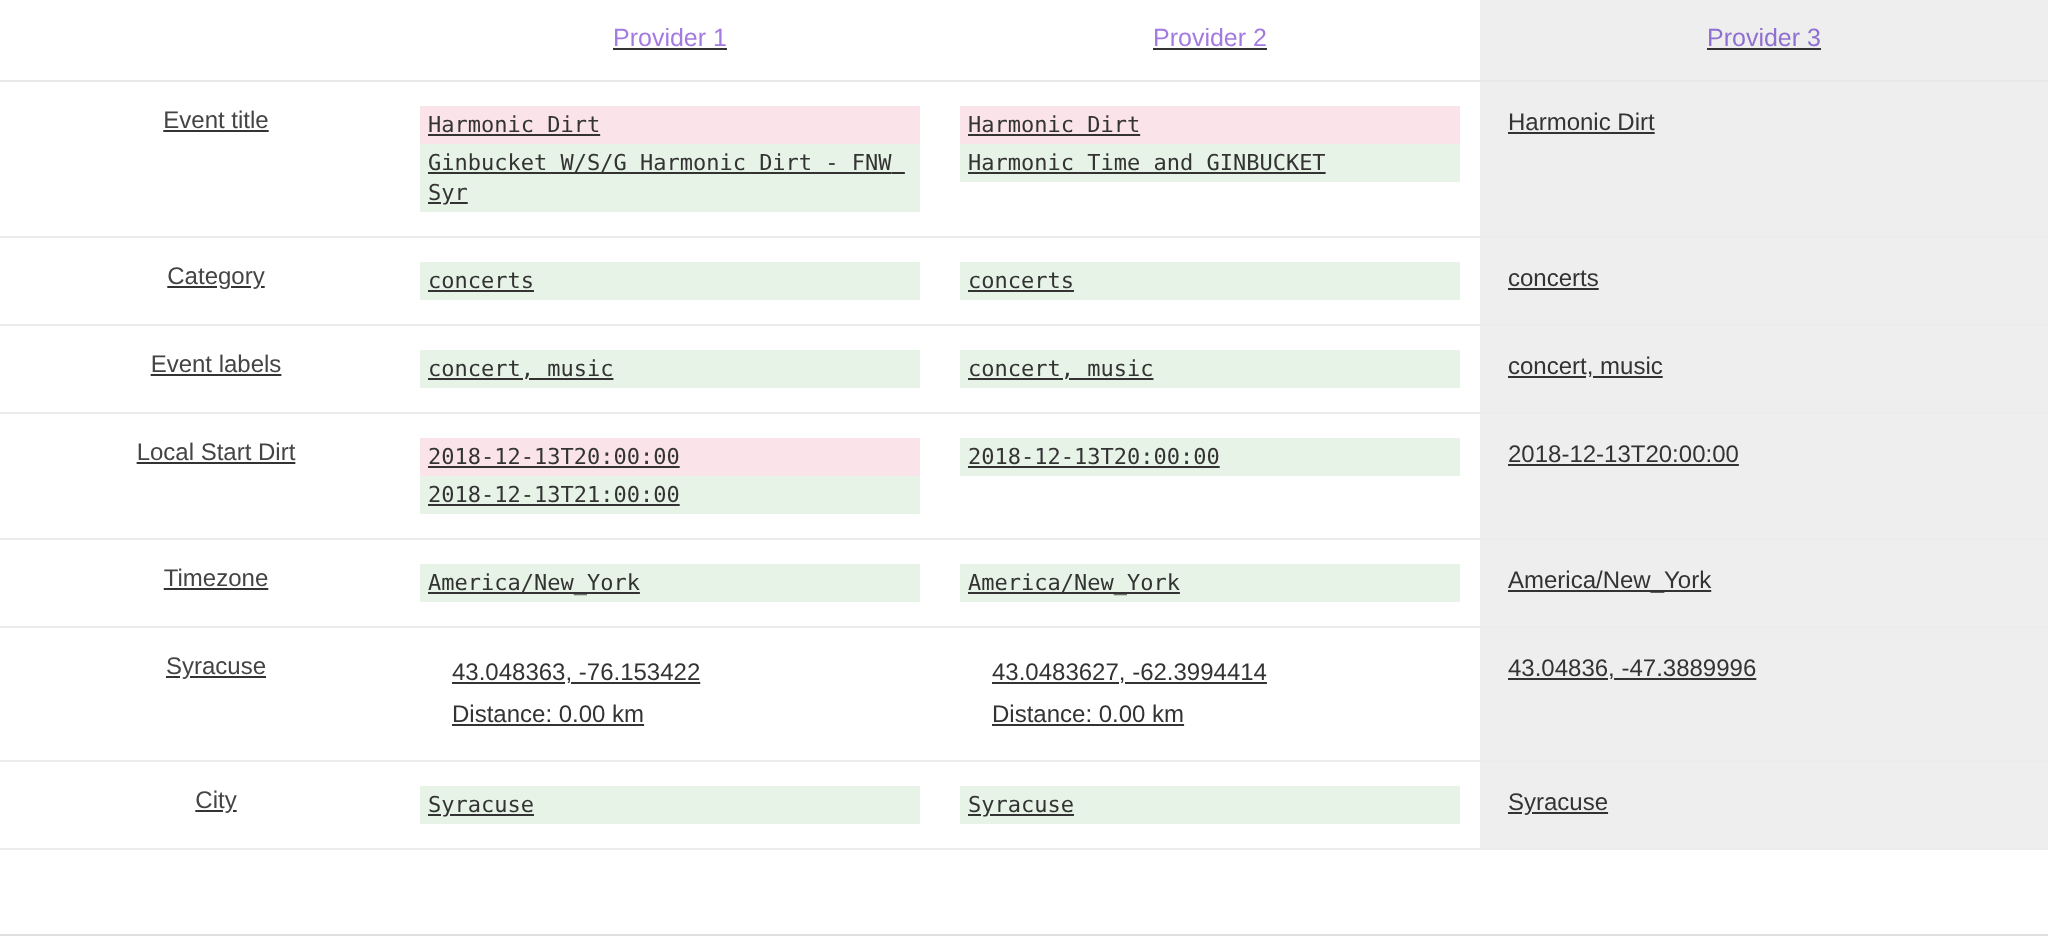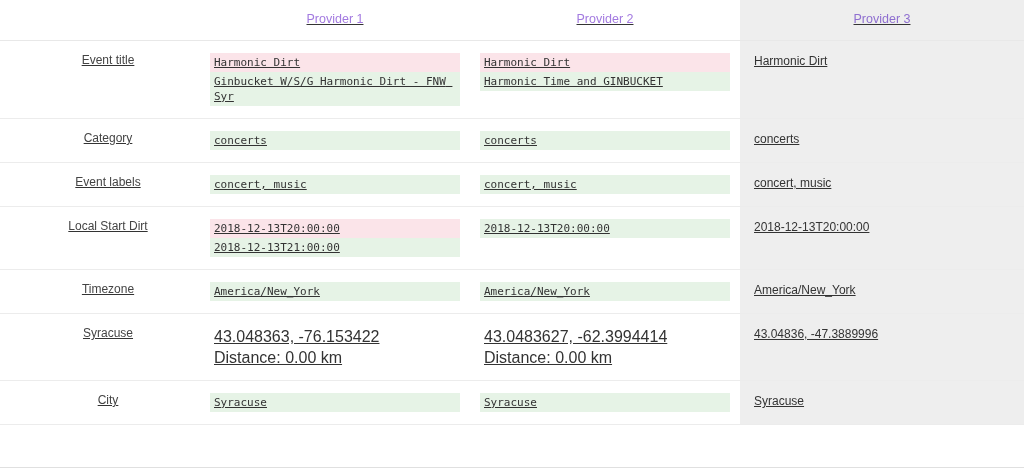--- a/index.html
+++ b/index.html
@@ -85,23 +85,24 @@
   .chip {
     display: block;
     padding: 2px 4px;
     box-sizing: border-box;
   }
   .chip.green { background: #e6f3e6; }
   .chip.pink  { background: #fbe4e9; }
   .chip.plain { background: transparent; }
   .plaintext {
     font-family: "Liberation Sans", sans-serif;
-    font-size: 16px;
+    font-size: 12px;
     line-height: 17px;
     color: #333333;
+    margin-left: 12px;
   }
   .bottom-line {
     position: absolute;
     left: 0; right: 0; bottom: 0;
     height: 1px;
     background: #e0e0e0;
   }
   .p3block { line-height: 17px; }
 </style>
 </head>

